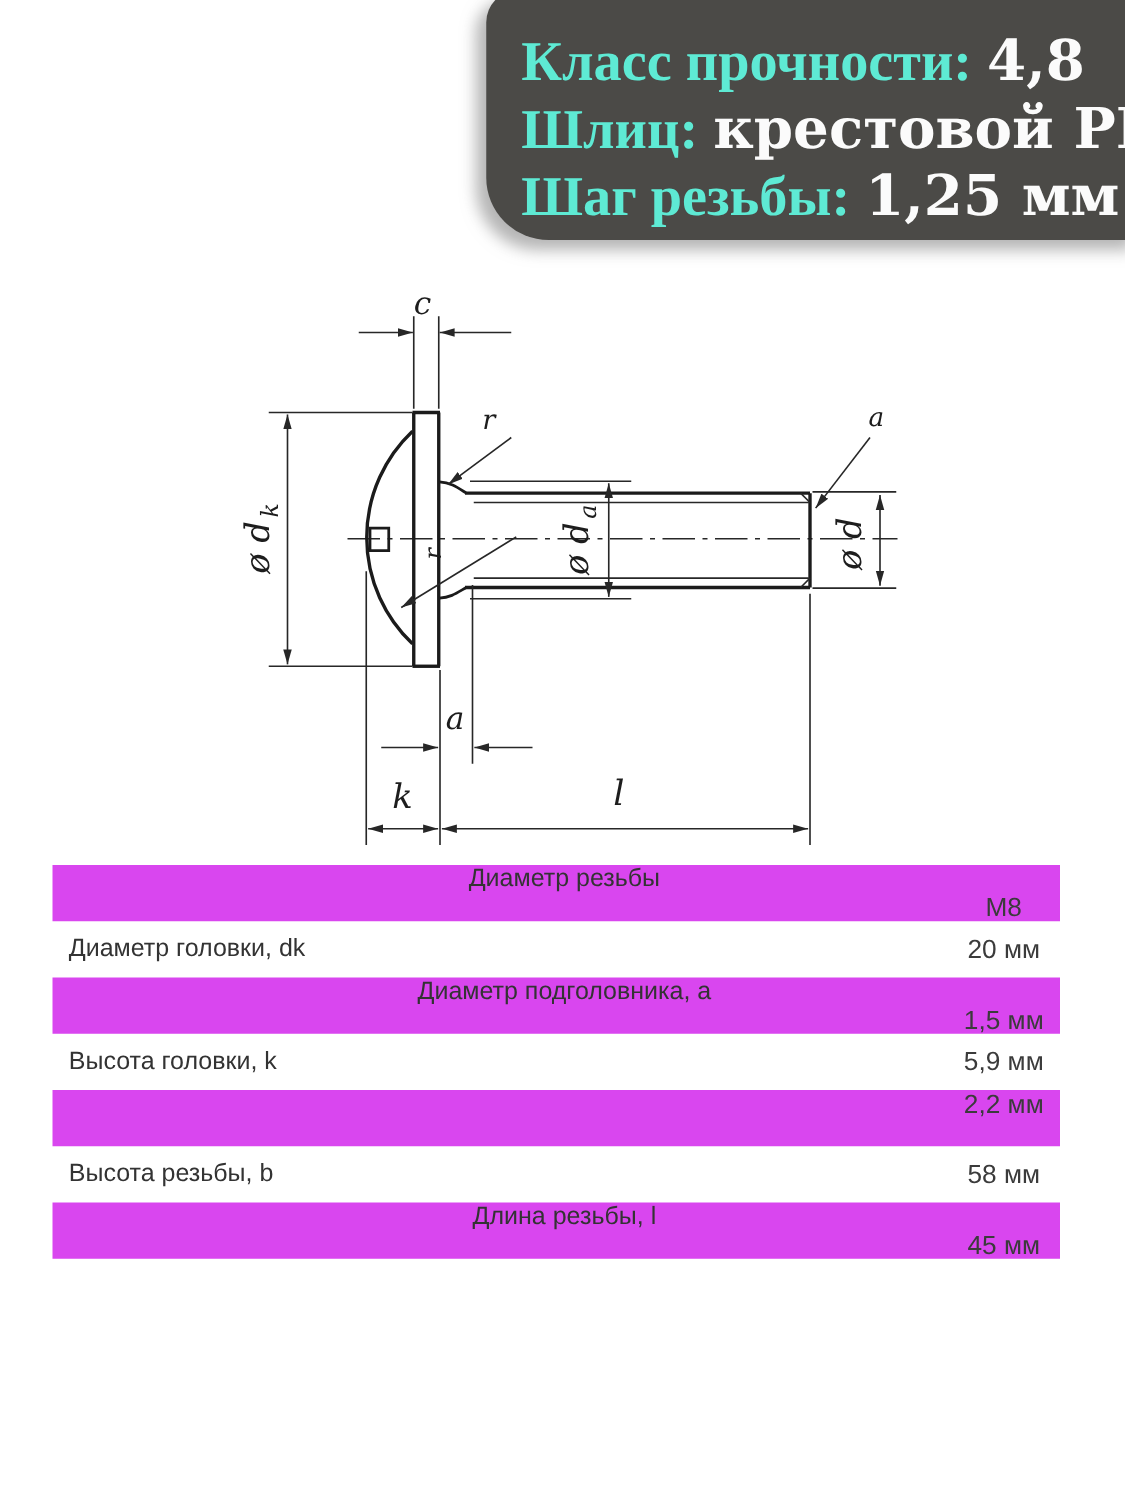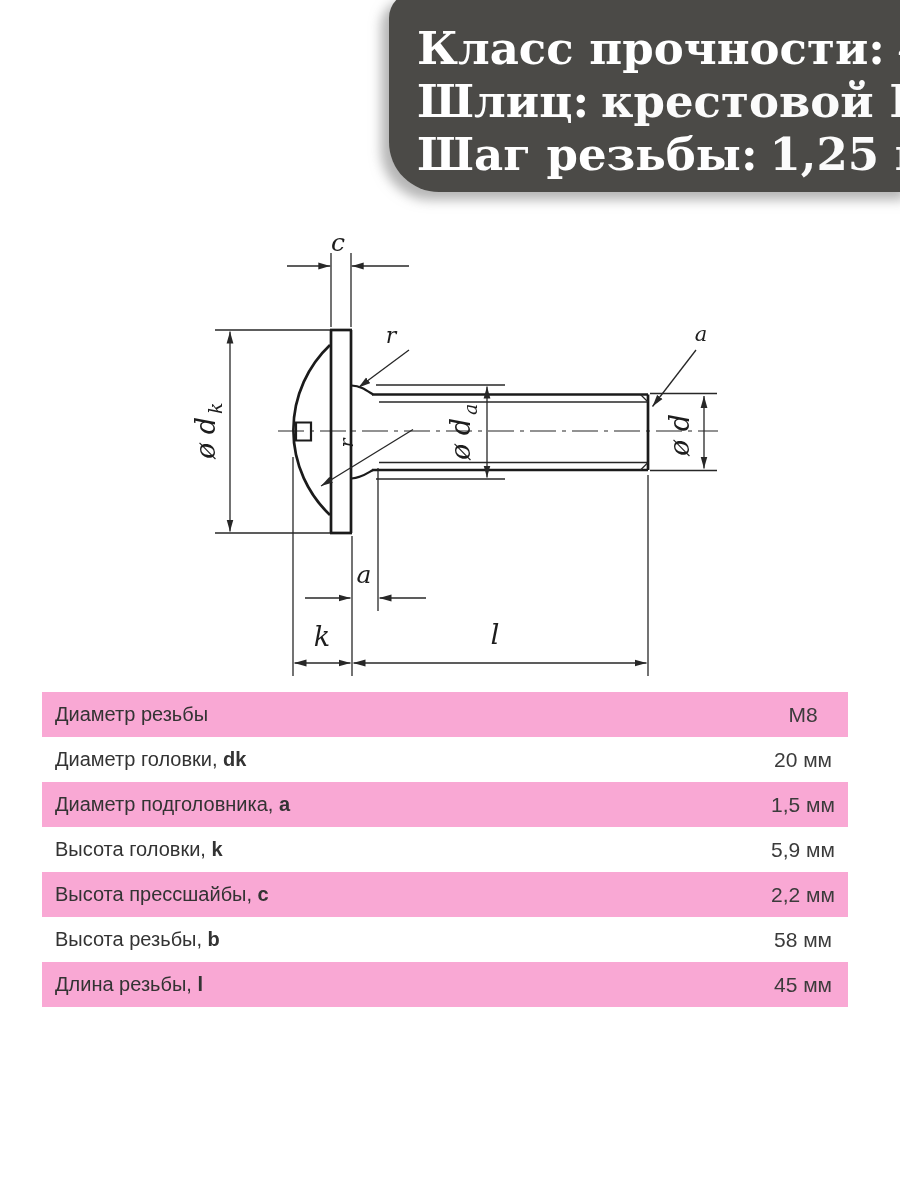--- a/index.html
+++ b/index.html
@@ -9,35 +9,35 @@
   }
   
   .hdr{
     position:absolute;left:389px;top:-8px;width:524px;height:200px;
     background:#4b4a47;border-radius:26px 0 0 50px;
     box-shadow:-8px 8px 12px rgba(120,120,120,.55);
     padding:30px 0 0 28px;box-sizing:border-box;
     font-family:"DejaVu Serif","Liberation Serif",serif;
     font-weight:bold;font-size:45px;line-height:53px;white-space:nowrap;
   }
-  .hdr .hl{color:#ffffff;}
+  .hdr .hl{color:#5eead4;font-family:Liberation Serif, serif;}
   .hdr .hv{color:#fbfbfb;margin-left:12px;}
   
   .draw{position:absolute;left:170px;top:225px;}
   .draw text{fill:#1d1d1d;font-family:"DejaVu Serif","Liberation Serif",serif;font-style:italic;}
   .t{stroke:#272727;stroke-width:1.3;fill:none;}
   .k2{stroke:#1b1b1b;stroke-width:2.7;fill:none;}
   .k3{stroke:#1b1b1b;stroke-width:2.2;fill:none;}
   .cl{stroke:#272727;stroke-width:1.2;fill:none;stroke-dasharray:26 6 4 6;}
   
   .spec{position:absolute;left:42px;top:692px;width:806px;}
   .row{height:45px;display:flex;align-items:center;padding-left:13px;box-sizing:border-box;}
-  .row.g{background:#f9a8d4;}
+  .row.g{background:#d946ef;flex-direction:column;}
   .row .lbl{font-size:20px;color:#333;}
-  .row .lbl b{font-weight:bold;text-align:center;}
+  .row .lbl b{font-weight:normal;text-align:center;}
   .row .val{margin-left:auto;width:90px;text-align:center;font-size:21px;color:#3b3b3b;}
 </style>
 </head>
 <body>
 
 <div class="hdr">
   <div><span class="hl">Класс прочности:</span><span class="hv">4,8</span></div>
   <div><span class="hl">Шлиц:</span><span class="hv">крестовой PH</span></div>
   <div><span class="hl">Шаг резьбы:</span><span class="hv">1,25 мм</span></div>
 </div>
@@ -157,21 +157,20 @@
   </div>
   <div class="row g">
     <span class="lbl"><span>Диаметр подголовника, </span><b>a</b></span>
     <span class="val">1,5 мм</span>
   </div>
   <div class="row">
     <span class="lbl"><span>Высота головки, </span><b>k</b></span>
     <span class="val">5,9 мм</span>
   </div>
   <div class="row g">
-    <span class="lbl"><span>Высота прессшайбы, </span><b>c</b></span>
     <span class="val">2,2 мм</span>
   </div>
   <div class="row">
     <span class="lbl"><span>Высота резьбы, </span><b>b</b></span>
     <span class="val">58 мм</span>
   </div>
   <div class="row g">
     <span class="lbl"><span>Длина резьбы, </span><b>l</b></span>
     <span class="val">45 мм</span>
   </div>

